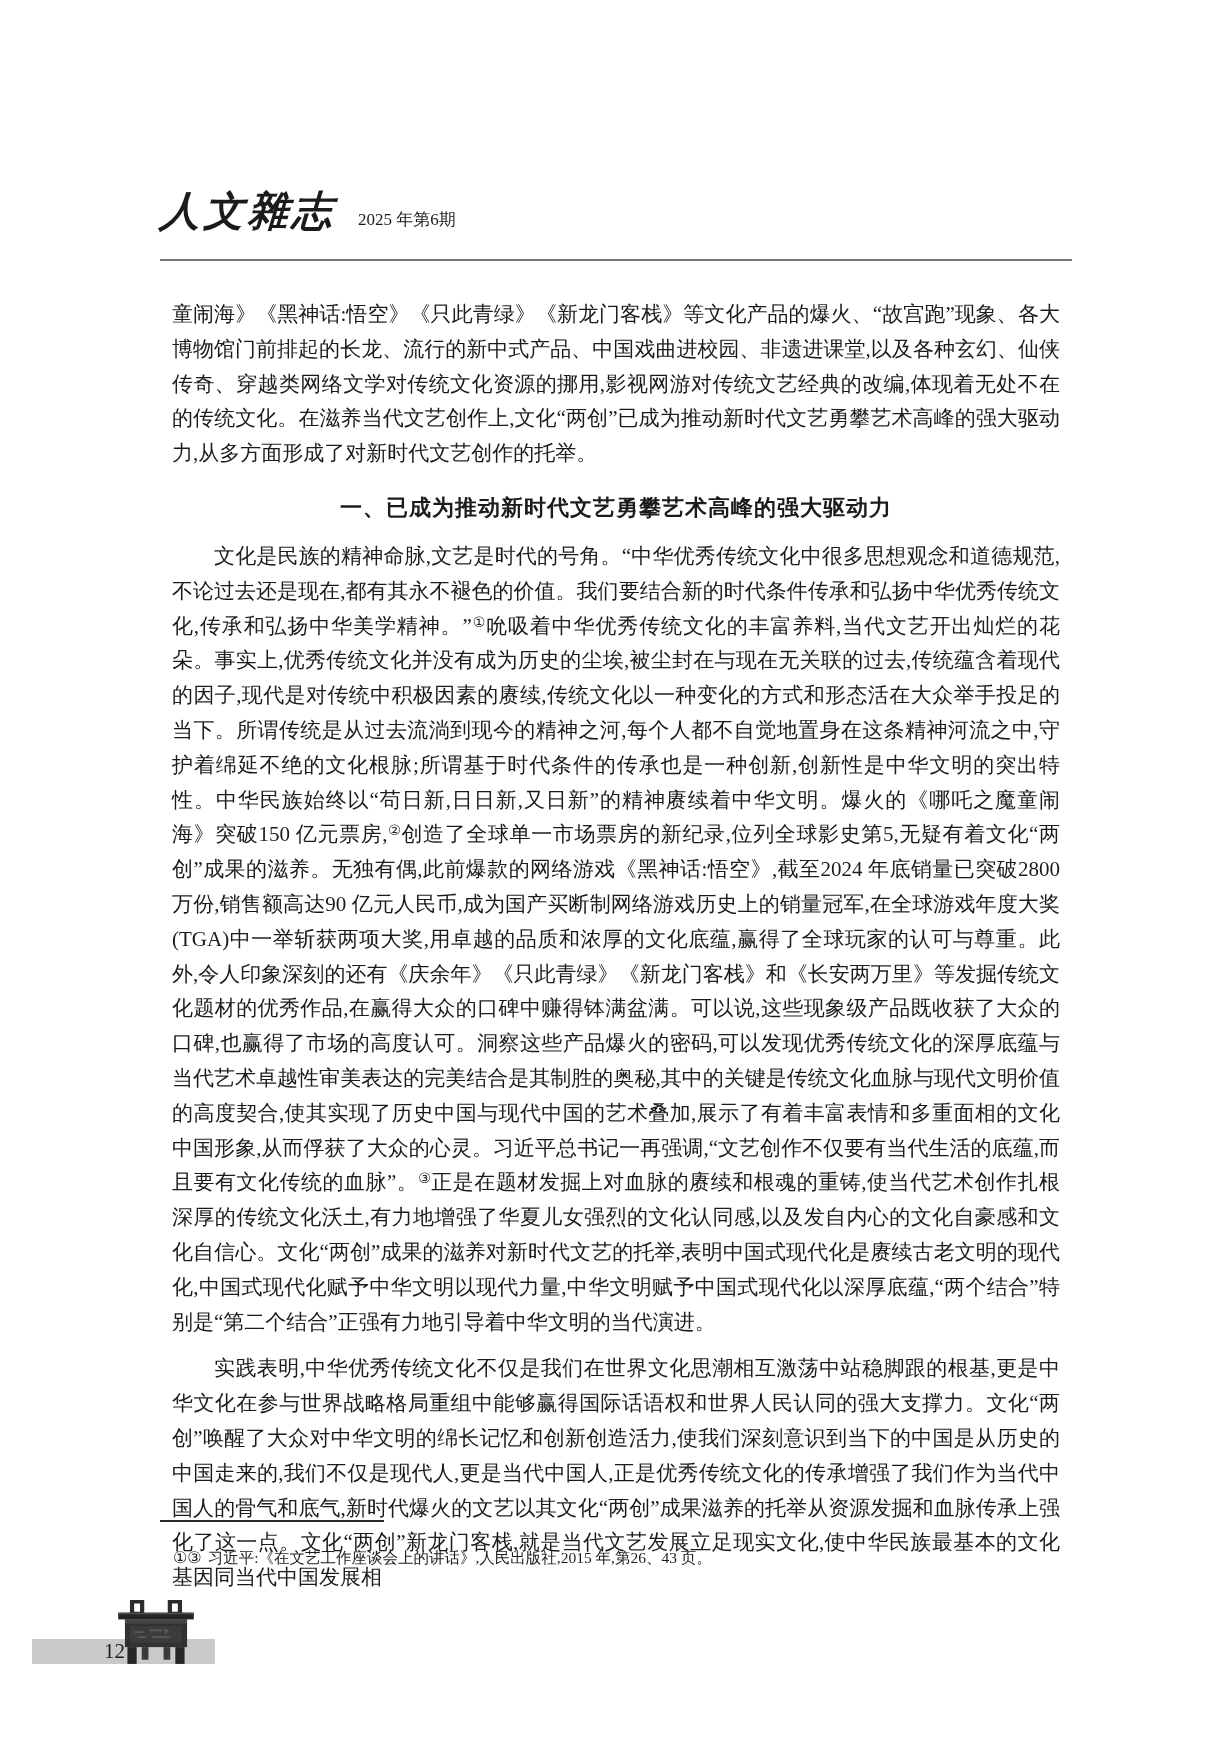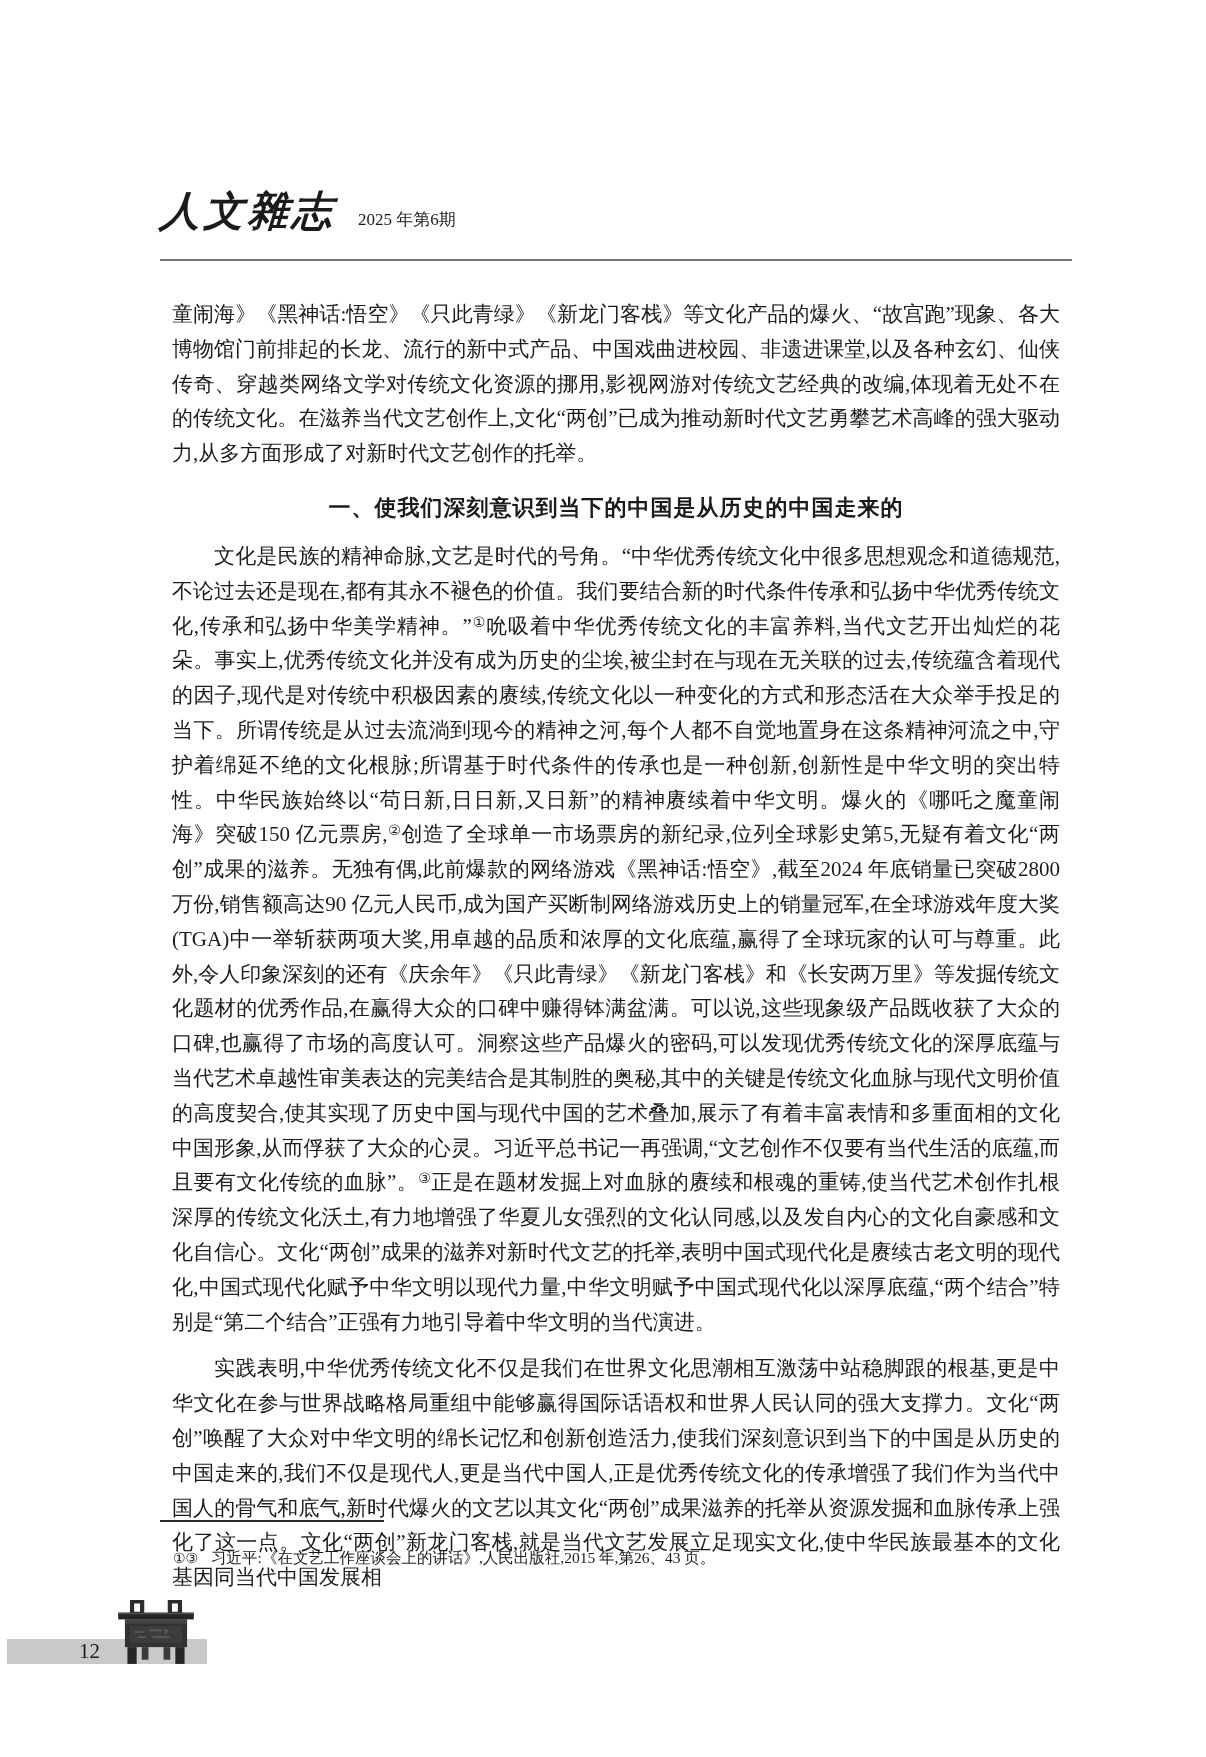--- a/index.html
+++ b/index.html
@@ -49,27 +49,27 @@
   .footnote-rule{
     position:absolute;left:160px;top:1520px;width:224px;height:2px;
     background:#2a2a2a;
   }
   .footnotes{
     position:absolute;left:160px;top:1543px;width:912px;
     font-size:15.5px;line-height:30px;
   }
   .footnote{margin:0;padding-left:13px;text-align:justify;}
   .fn-marker{
-    margin-right:13px;
+    margin-right:6px;
     font-family:Liberation Serif, serif;
-    font-size:14px;
+    font-size:16px;
   }
   
   .page-bar{
-    position:absolute;left:7px;top:1639px;width:200px;height:25px;
+    position:absolute;left:32px;top:1639px;width:183px;height:25px;
     background:var(--bar,#c9c9c9);
   }
   .page-num{
     position:absolute;left:72px;top:0;
     font-size:21px;line-height:25px;
   }
   .ding{
     position:absolute;left:114px;top:1599px;width:84px;height:66px;
   }
 </style>
@@ -79,21 +79,21 @@
 <div class="page">
 
   <header class="header">
     <span class="logo">人文雜志</span>
     <span class="issue">2025 年第6期</span>
   </header>
   <div class="header-rule"></div>
 
   <main class="content">
     <p class="body-para">童闹海》《黑神话:悟空》《只此青绿》《新龙门客栈》等文化产品的爆火、“故宫跑”现象、各大博物馆门前排起的长龙、流行的新中式产品、中国戏曲进校园、非遗进课堂,以及各种玄幻、仙侠传奇、穿越类网络文学对传统文化资源的挪用,影视网游对传统文艺经典的改编,体现着无处不在的传统文化。在滋养当代文艺创作上,文化“两创”已成为推动新时代文艺勇攀艺术高峰的强大驱动力,从多方面形成了对新时代文艺创作的托举。</p>
-    <h2 class="section-heading">一、使我们深刻意识到当下的中国是从历史的中国走来的</h2>
+    <h2 class="section-heading">一、已成为推动新时代文艺勇攀艺术高峰的强大驱动力</h2>
     <p class="body-para indent">文化是民族的精神命脉,文艺是时代的号角。“中华优秀传统文化中很多思想观念和道德规范,不论过去还是现在,都有其永不褪色的价值。我们要结合新的时代条件传承和弘扬中华优秀传统文化,传承和弘扬中华美学精神。”<sup class="fn-ref">①</sup>吮吸着中华优秀传统文化的丰富养料,当代文艺开出灿烂的花朵。事实上,优秀传统文化并没有成为历史的尘埃,被尘封在与现在无关联的过去,传统蕴含着现代的因子,现代是对传统中积极因素的赓续,传统文化以一种变化的方式和形态活在大众举手投足的当下。所谓传统是从过去流淌到现今的精神之河,每个人都不自觉地置身在这条精神河流之中,守护着绵延不绝的文化根脉;所谓基于时代条件的传承也是一种创新,创新性是中华文明的突出特性。中华民族始终以“苟日新,日日新,又日新”的精神赓续着中华文明。爆火的《哪吒之魔童闹海》突破150 亿元票房,<sup class="fn-ref">②</sup>创造了全球单一市场票房的新纪录,位列全球影史第5,无疑有着文化“两创”成果的滋养。无独有偶,此前爆款的网络游戏《黑神话:悟空》,截至2024 年底销量已突破2800 万份,销售额高达90 亿元人民币,成为国产买断制网络游戏历史上的销量冠军,在全球游戏年度大奖(TGA)中一举斩获两项大奖,用卓越的品质和浓厚的文化底蕴,赢得了全球玩家的认可与尊重。此外,令人印象深刻的还有《庆余年》《只此青绿》《新龙门客栈》和《长安两万里》等发掘传统文化题材的优秀作品,在赢得大众的口碑中赚得钵满盆满。可以说,这些现象级产品既收获了大众的口碑,也赢得了市场的高度认可。洞察这些产品爆火的密码,可以发现优秀传统文化的深厚底蕴与当代艺术卓越性审美表达的完美结合是其制胜的奥秘,其中的关键是传统文化血脉与现代文明价值的高度契合,使其实现了历史中国与现代中国的艺术叠加,展示了有着丰富表情和多重面相的文化中国形象,从而俘获了大众的心灵。习近平总书记一再强调,“文艺创作不仅要有当代生活的底蕴,而且要有文化传统的血脉”。<sup class="fn-ref">③</sup>正是在题材发掘上对血脉的赓续和根魂的重铸,使当代艺术创作扎根深厚的传统文化沃土,有力地增强了华夏儿女强烈的文化认同感,以及发自内心的文化自豪感和文化自信心。文化“两创”成果的滋养对新时代文艺的托举,表明中国式现代化是赓续古老文明的现代化,中国式现代化赋予中华文明以现代力量,中华文明赋予中国式现代化以深厚底蕴,“两个结合”特别是“第二个结合”正强有力地引导着中华文明的当代演进。</p>
     <p class="body-para indent">实践表明,中华优秀传统文化不仅是我们在世界文化思潮相互激荡中站稳脚跟的根基,更是中华文化在参与世界战略格局重组中能够赢得国际话语权和世界人民认同的强大支撑力。文化“两创”唤醒了大众对中华文明的绵长记忆和创新创造活力,使我们深刻意识到当下的中国是从历史的中国走来的,我们不仅是现代人,更是当代中国人,正是优秀传统文化的传承增强了我们作为当代中国人的骨气和底气,新时代爆火的文艺以其文化“两创”成果滋养的托举从资源发掘和血脉传承上强化了这一点。文化“两创”新龙门客栈,就是当代文艺发展立足现实文化,使中华民族最基本的文化基因同当代中国发展相</p>
   </main>
 
   <div class="footnote-rule"></div>
   <section class="footnotes" id="footnotes">
       <p class="footnote"><span class="fn-marker">①③</span><span class="fn-text">习近平:《在文艺工作座谈会上的讲话》,人民出版社,2015 年,第26、43 页。</span></p>
     </section>
 
   <div class="page-bar">

